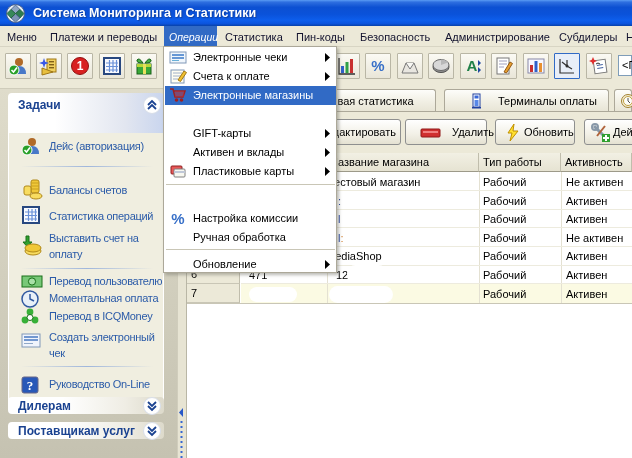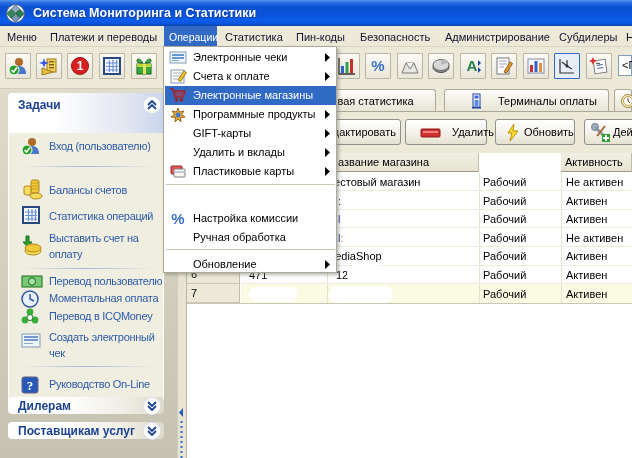--- a/index.html
+++ b/index.html
@@ -8,21 +8,21 @@
 .abs { position:absolute; }
 
 
 #titlebar { left:0; top:0; width:632px; height:26px;
   background:linear-gradient(#5A9CF4 0%, #2E6FE0 8%, #0C50D2 28%, #0A52DA 55%, #0D5EEC 78%, #0B55DF 90%, #0845B4 98%, #063A9E 100%); }
 #titletext { left:33px; top:6px; color:#fff; font-size:12.5px; font-weight:bold; white-space:nowrap; text-shadow:1px 1px 1px #1040A0; }
 
 
 #menubar { left:0; top:26px; width:632px; height:20px; background:#ECE9D8; font-size:11px; color:#12122E; }
 #menubar span { position:absolute; top:5px; white-space:nowrap; }
-#opsel { left:164px; top:26px; width:53px; height:36px; background:#316AC5; }
+#opsel { left:164px; top:26px; width:53px; height:36px; background:#316AC5;font-style:italic; }
 #opsel span { position:absolute; left:5px; top:5px; color:#fff; font-size:10.5px; }
 #mbline { left:0; top:46px; width:632px; height:1px; background:#D8D5C4; }
 
 
 #toolbar { left:0; top:47px; width:632px; height:41px; background:#ECE9D8; }
 .tbtn { position:absolute; top:6px; width:26px; height:26px; background:linear-gradient(#FBFAF4,#E9E6D8);
   border:1px solid #B9B6A5; border-radius:1px; }
 .tbtn svg { position:absolute; left:2px; top:2px; }
 #tbline { left:0; top:88px; width:632px; height:1px; background:#CFCCBB; }
 
@@ -274,20 +274,23 @@
 
   <div id="tbl">
     <div class="th" style="left:0; width:54px;">
         <div></div>
       </div>
     <div class="th" style="left:54px; width:86px;">
         <div></div>
       </div>
     <div class="th" style="left:140px; width:152px;">
         <div style="left:3px;">Название магазина</div>
+      </div>
+    <div class="th" style="left:292px; width:82px;">
+        <div>Тип работы</div>
       </div>
     <div class="th" style="left:374px; width:71px;">
         <div>Активность</div>
       </div>
     <div id="selrow" style="left:54px; top:131px; width:391px; height:19px;"></div>
     <div class="rownum" style="top:19px;  height:18.6px;">1</div>
     <div class="rownum" style="top:37.6px; height:18.6px;">2</div>
     <div class="rownum" style="top:56.2px; height:18.6px;">3</div>
     <div class="rownum" style="top:74.8px; height:18.6px;">4</div>
     <div class="rownum" style="top:93.4px; height:18.6px;">5</div>
@@ -337,21 +340,21 @@
           <path d="M4 8 L8 4 L12 8 M4 12 L8 8 L12 12" stroke="#1A4290" stroke-width="1.8" fill="none"></path>
         </svg></div>
     </div>
   <div class="pbody" style="height:273px;">
     <div class="sicon" style="top:3px;"><svg width="20" height="20" viewBox="0 0 20 20">
       <circle cx="11" cy="6" r="4" fill="#B06A28"></circle>
           <path d="M4 18 Q4 10 11 10 Q18 10 18 18 Z" fill="#4878C8"></path>
       <circle cx="6" cy="14" r="5" fill="#28A028" stroke="#fff"></circle>
           <path d="M3.5 14 L5.5 16 L9 11.5" stroke="#fff" stroke-width="1.6" fill="none"></path>
         </svg></div>
-    <div class="titem" style="top:7px;">Вход (пользователю)</div>
+    <div class="titem" style="top:7px;">Дейс (авторизация)</div>
     <div class="sepline" style="top:33px;"></div>
     <div class="sicon" style="top:45px;"><svg width="22" height="22" viewBox="0 0 22 22">
       <rect x="10" y="2" width="8" height="13" rx="2" fill="#F0C838" stroke="#B08818"></rect>
       <path d="M10 5 H18 M10 8 H18 M10 11 H18" stroke="#C8A020"></path>
       <rect x="3" y="8" width="7" height="9" rx="2" fill="#F8DC60" stroke="#B08818"></rect>
       <ellipse cx="15" cy="18" rx="6" ry="3" fill="#F8DC60" stroke="#B08818"></ellipse>
         </svg></div>
     <div class="titem" style="top:51px;">Балансы счетов</div>
     <div class="sicon" style="top:72px;"><svg width="20" height="20" viewBox="0 0 20 20">
       <rect x="2" y="2" width="16" height="16" fill="#F8FAFF" stroke="#284880" stroke-width="2"></rect>
@@ -444,42 +447,30 @@
     </div>
   <div class="mi hl" style="top:39px;">
     <div class="micon"><svg width="18" height="17" viewBox="0 0 18 17">
       <path d="M1 2 H4 L6 10 H14 L16 4 H5" stroke="#A02020" stroke-width="1.5" fill="none"></path>
       <rect x="6" y="4" width="9" height="6" fill="#C03030" opacity="0.55"></rect>
       <circle cx="7.5" cy="13" r="1.8" fill="#A02020"></circle>
           <circle cx="12.5" cy="13" r="1.8" fill="#A02020"></circle>
         </svg></div>
     <div class="t">Электронные магазины</div>
     </div>
-  <div class="mi" style="top:58px;">
-    <div class="micon"><svg width="18" height="17" viewBox="0 0 18 17">
-      <path d="M9 2 L10.5 6 L15 5 L12.5 8.5 L16 11 L11.5 11.5 L12 16 L9 13 L6 16 L6.5 11.5 L2 11 L5.5 8.5 L3 5 L7.5 6 Z" fill="#E8A838" stroke="#986818"></path>
-      <circle cx="9" cy="9" r="2.5" fill="#4878C8"></circle>
-        </svg></div>
-    <div class="t">Программные продукты</div>
-      <div class="arr">
-        <svg width="5" height="9" viewBox="0 0 5 9">
-          <path d="M0 0 L5 4.5 L0 9 Z" fill="#000"></path>
-        </svg>
-      </div>
-    </div>
   <div class="mi" style="top:77px;">
       <div class="t">GIFT-карты</div>
       <div class="arr">
         <svg width="5" height="9" viewBox="0 0 5 9">
           <path d="M0 0 L5 4.5 L0 9 Z" fill="#000"></path>
         </svg>
       </div>
     </div>
   <div class="mi" style="top:96px;">
-      <div class="t">Удалить и вклады</div>
+      <div class="t">Активен и вклады</div>
       <div class="arr">
         <svg width="5" height="9" viewBox="0 0 5 9">
           <path d="M0 0 L5 4.5 L0 9 Z" fill="#000"></path>
         </svg>
       </div>
     </div>
   <div class="mi" style="top:115px;">
     <div class="micon"><svg width="18" height="17" viewBox="0 0 18 17">
       <rect x="2" y="3" width="11" height="8" rx="1" fill="#E85858" stroke="#902020"></rect>
       <rect x="5" y="6" width="11" height="8" rx="1" fill="#F8F8F0" stroke="#808080"></rect>

